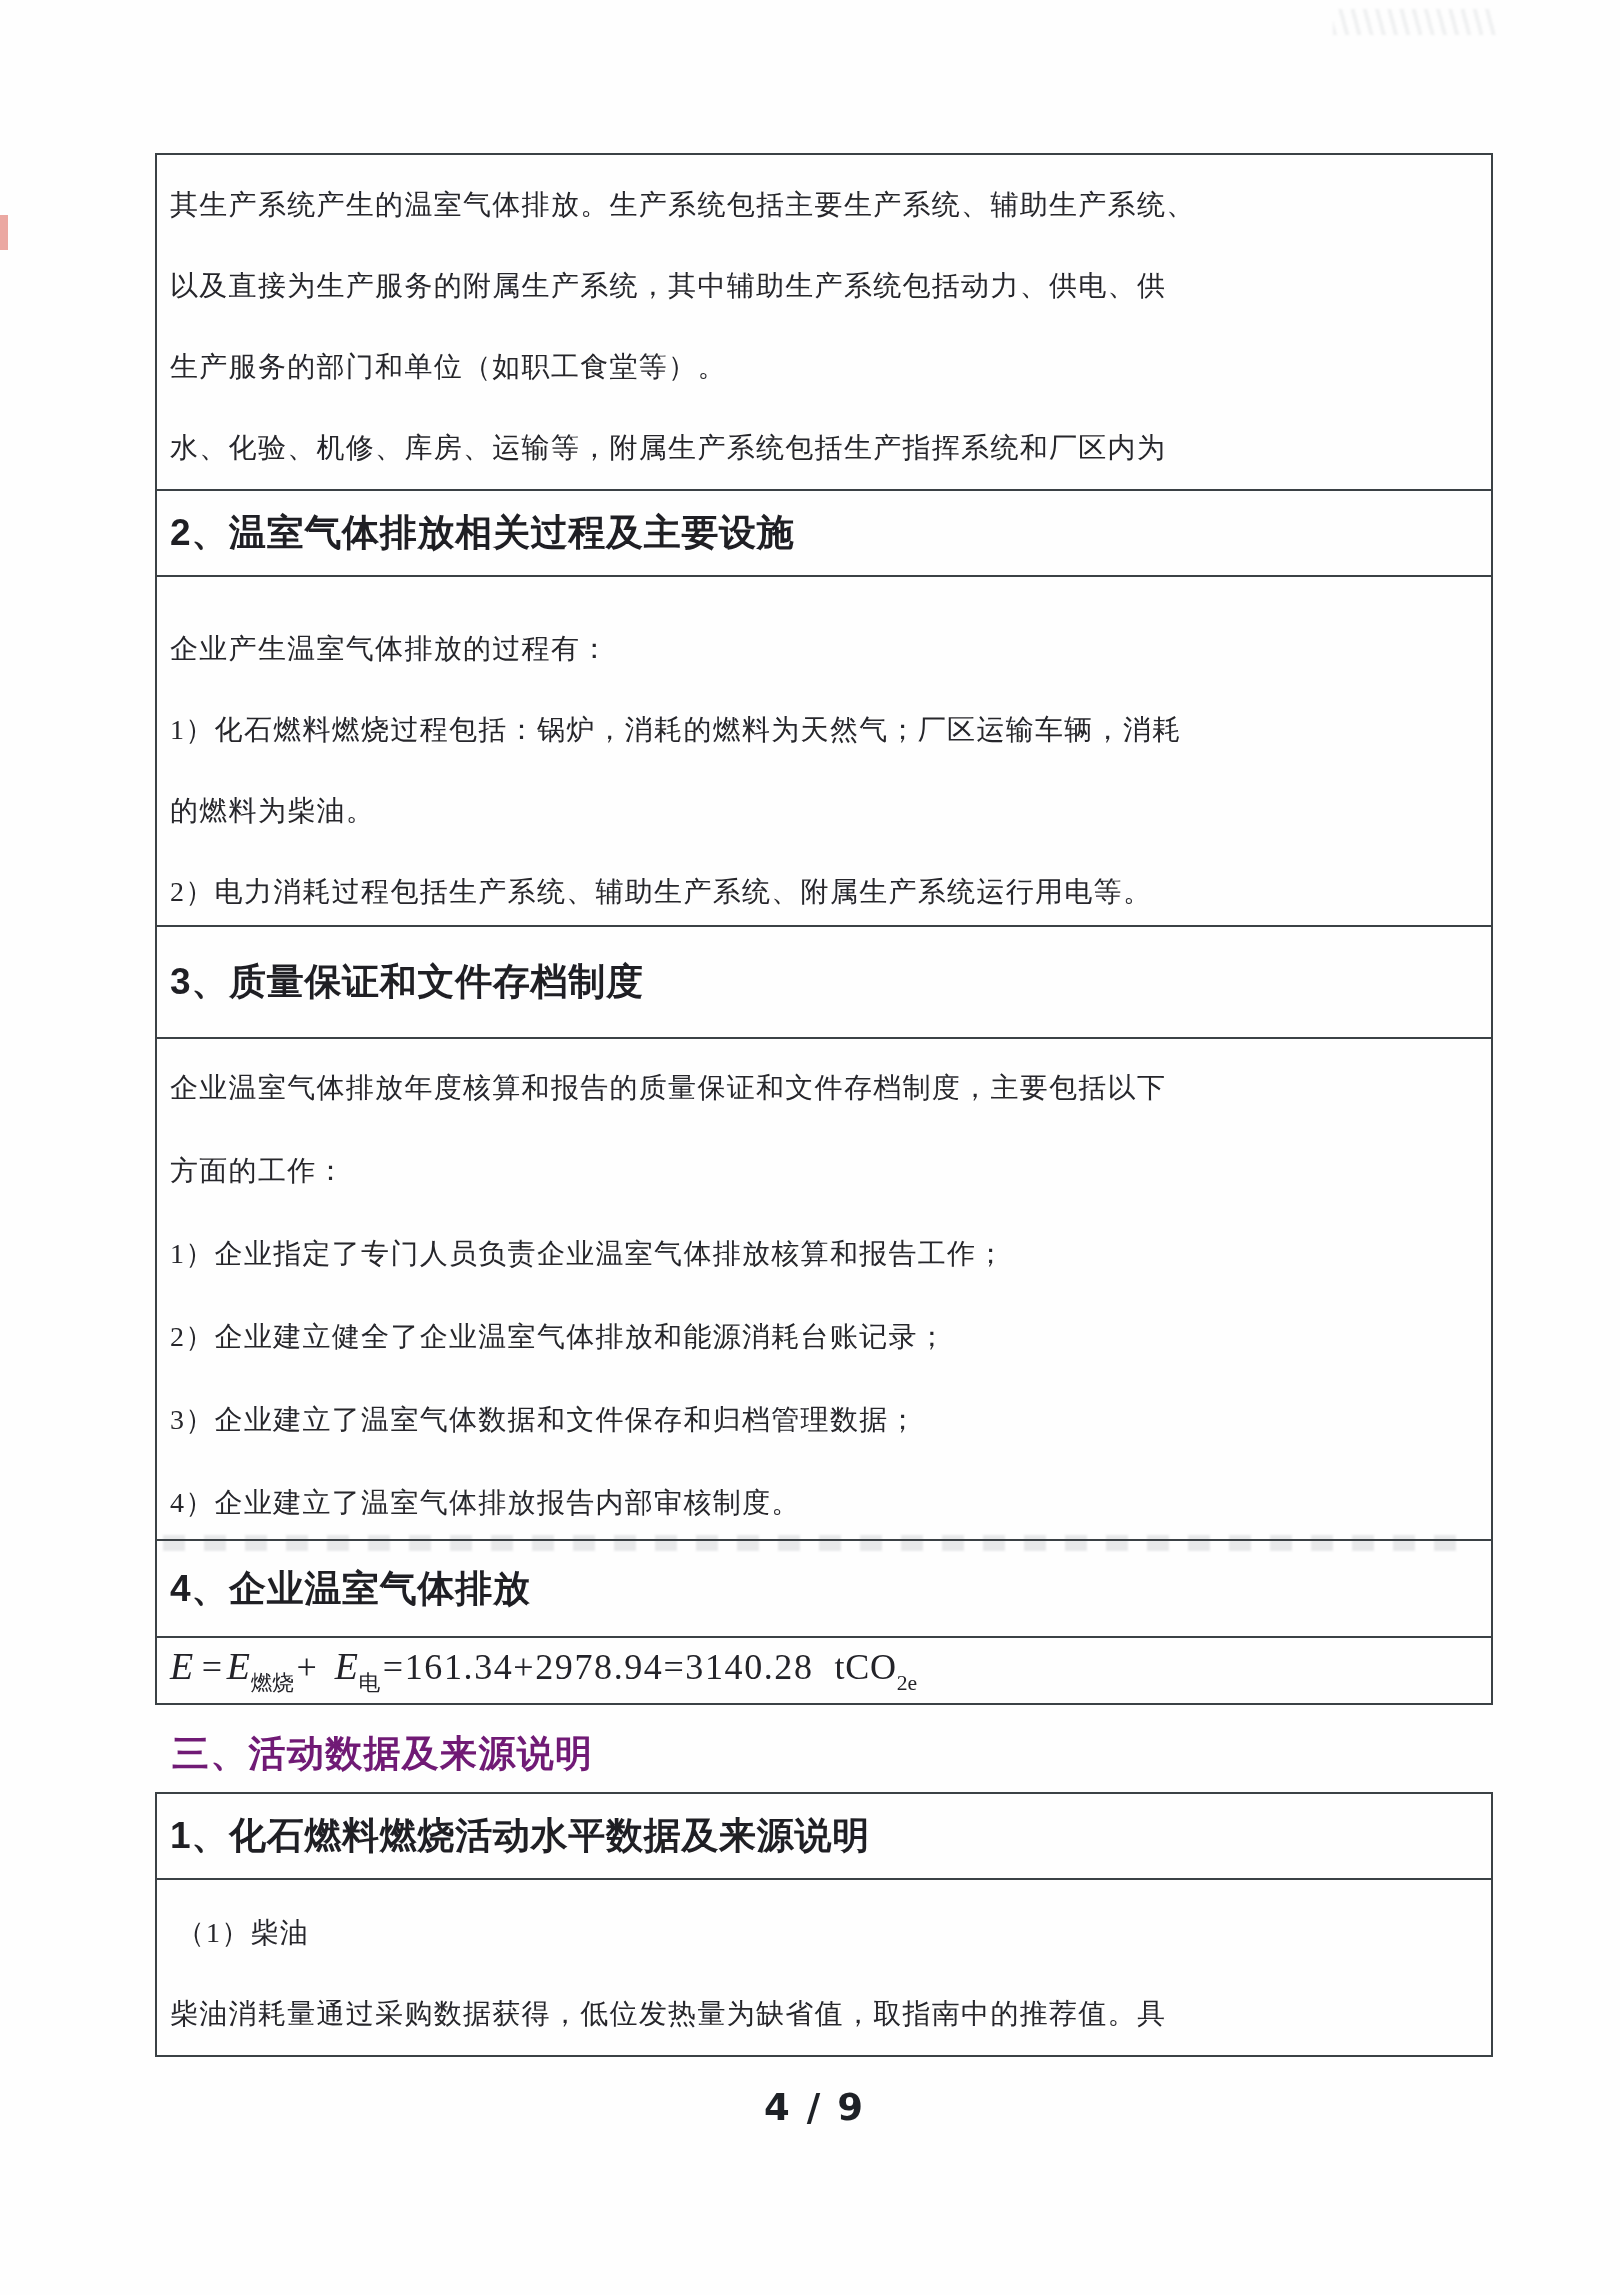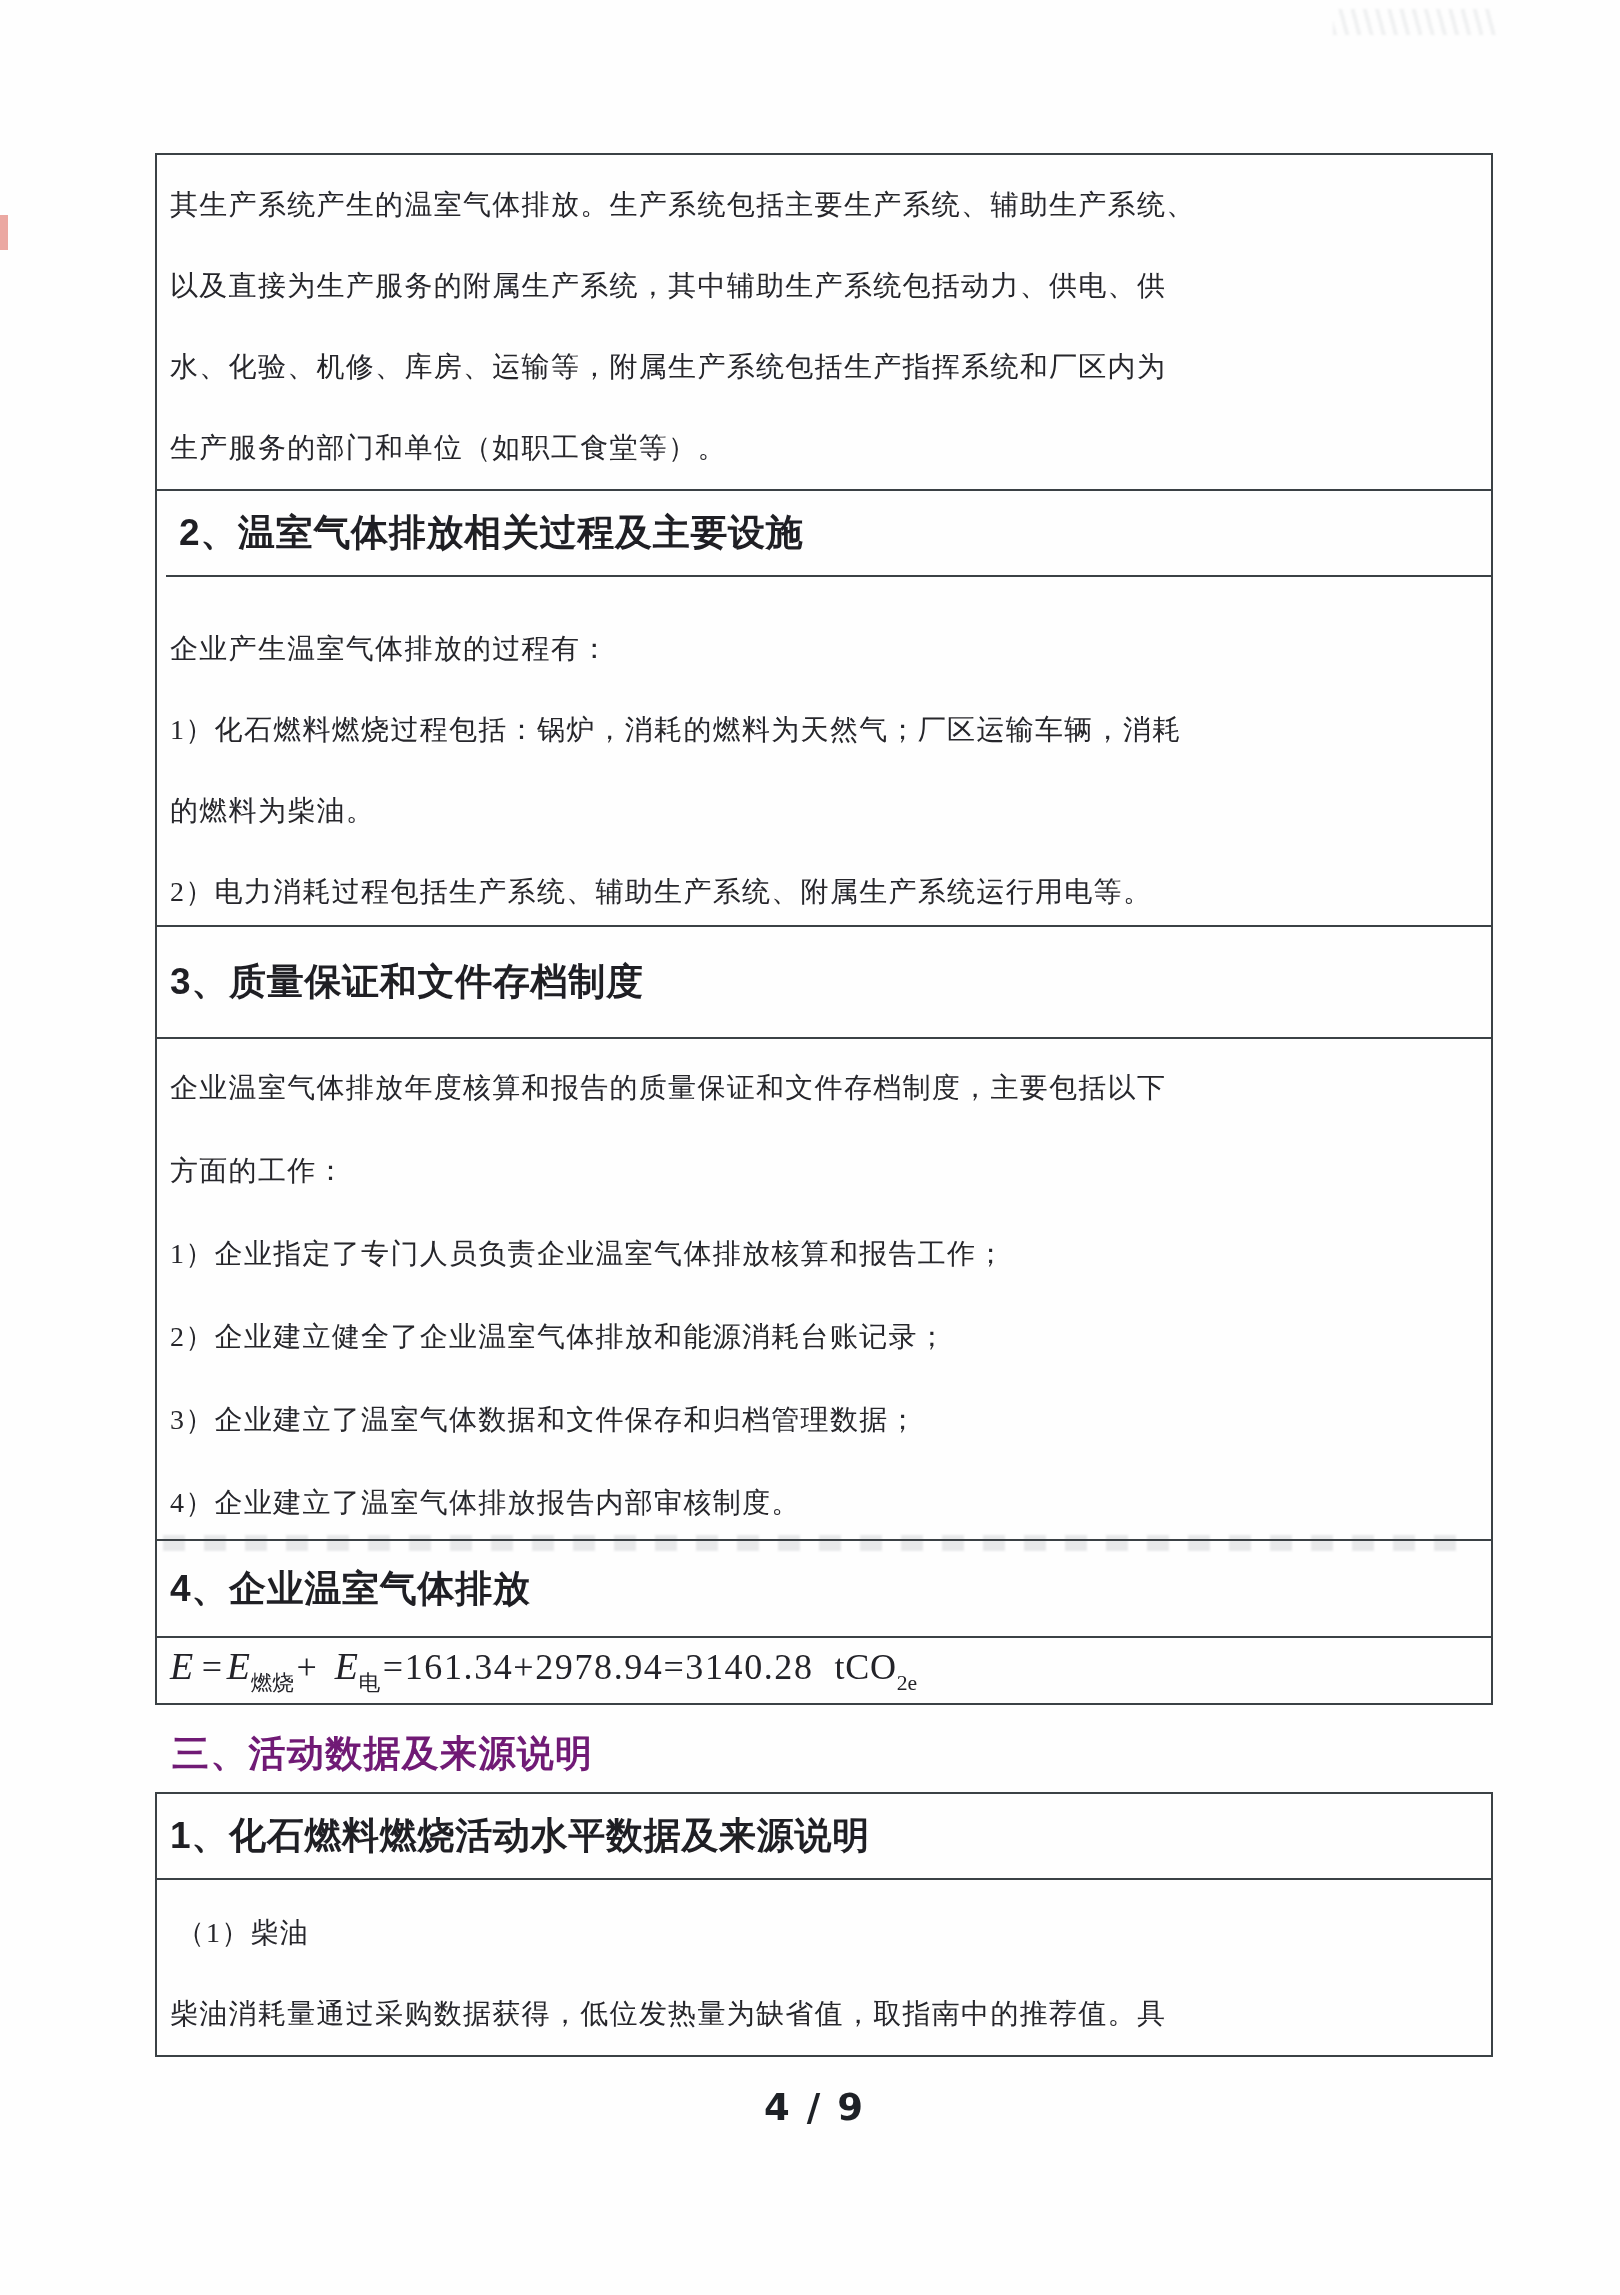--- a/index.html
+++ b/index.html
@@ -22,21 +22,21 @@
   .tbl1{top:153px;height:1552px;}
   .tbl2{top:1792px;height:265px;}
   .row{
     box-sizing:border-box;
     border-bottom:2px solid #3b4145;
     padding:0 13px;
     position:relative;
   }
   .row:last-child{border-bottom:none;}
   .r1{height:336px;padding-top:9.2px;}
-  .r2{height:86px;margin-left:9px;}
+  .r2{height:86px;}
   .r3{height:350px;padding-top:31px;}
   .r4{height:112px;}
   .r5{height:502px;padding-top:6.6px;}
   .r6{height:97px;}
   .r7{flex:1;display:flex;align-items:center;}
   .rA{height:86px;}
   .rB{flex:1;padding-top:11.8px;}
   
   .ln{
     margin:0;
@@ -108,22 +108,22 @@
 
   <div class="top-smudge"></div>
   <div class="pink-mark"></div>
   <div class="ghost-band"></div>
 
   <div class="tbl tbl1">
 
     <div class="row r1">
       <p class="ln">其生产系统产生的温室气体排放。生产系统包括主要生产系统、辅助生产系统、</p>
       <p class="ln">以及直接为生产服务的附属生产系统，其中辅助生产系统包括动力、供电、供</p>
+      <p class="ln">生产服务的部门和单位（如职工食堂等）。</p>
       <p class="ln">水、化验、机修、库房、运输等，附属生产系统包括生产指挥系统和厂区内为</p>
-      <p class="ln">生产服务的部门和单位（如职工食堂等）。</p>
     </div>
 
     <div class="row r2 hdr">
       <span class="htxt">2、温室气体排放相关过程及主要设施</span>
     </div>
 
     <div class="row r3">
       <p class="ln">企业产生温室气体排放的过程有：</p>
       <p class="ln">1）化石燃料燃烧过程包括：锅炉，消耗的燃料为天然气；厂区运输车辆，消耗</p>
       <p class="ln">的燃料为柴油。</p>

